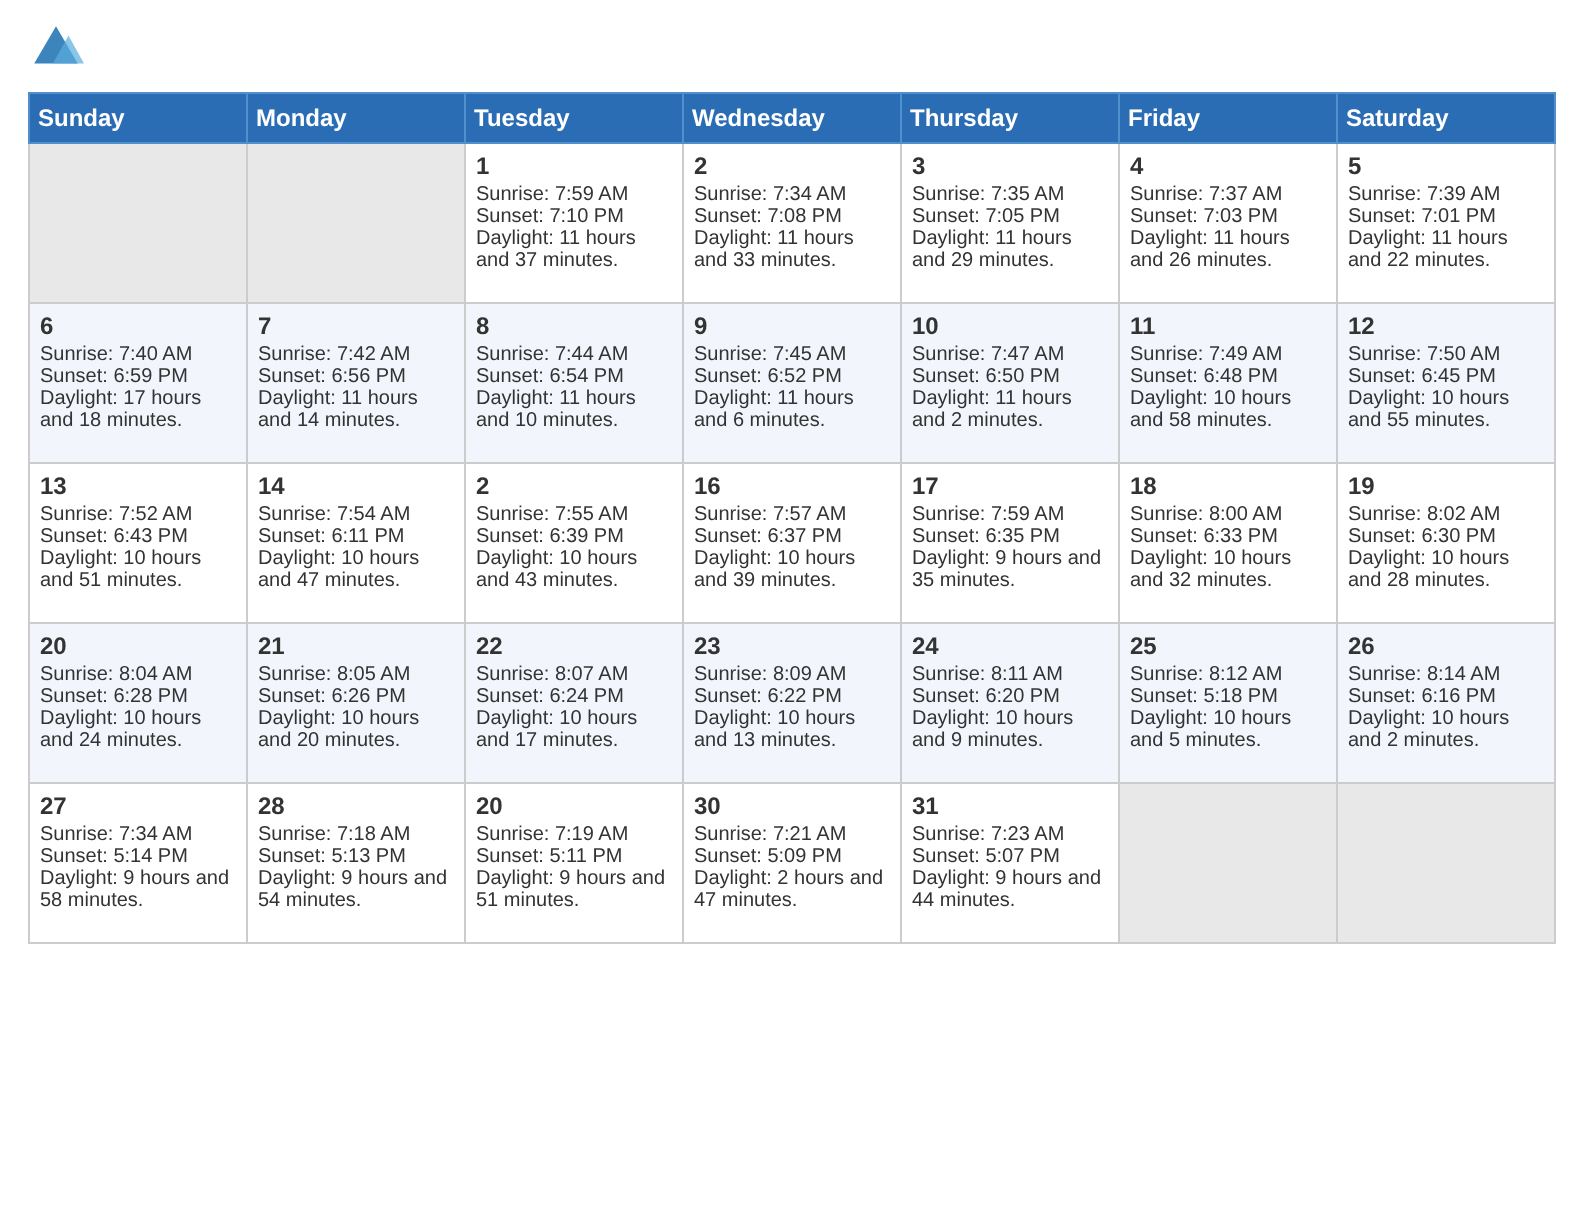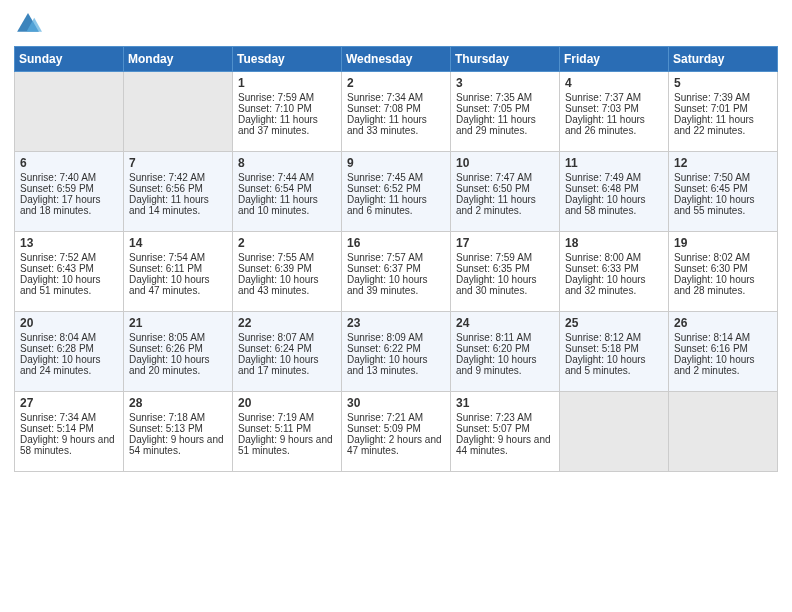--- a/index.html
+++ b/index.html
@@ -229,21 +229,21 @@
           <td>
             <span class="day-num">16</span>
             <div>Sunrise: 7:57 AM</div>
             <div>Sunset: 6:37 PM</div>
             <div>Daylight: 10 hours and 39 minutes.</div>
           </td>
           <td>
             <span class="day-num">17</span>
             <div>Sunrise: 7:59 AM</div>
             <div>Sunset: 6:35 PM</div>
-            <div>Daylight: 10 hours and 30 minutes.</div>
+            <div>Daylight: 9 hours and 35 minutes.</div>
           </td>
           <td>
             <span class="day-num">18</span>
             <div>Sunrise: 8:00 AM</div>
             <div>Sunset: 6:33 PM</div>
             <div>Daylight: 10 hours and 32 minutes.</div>
           </td>
           <td>
             <span class="day-num">19</span>
             <div>Sunrise: 8:02 AM</div>

